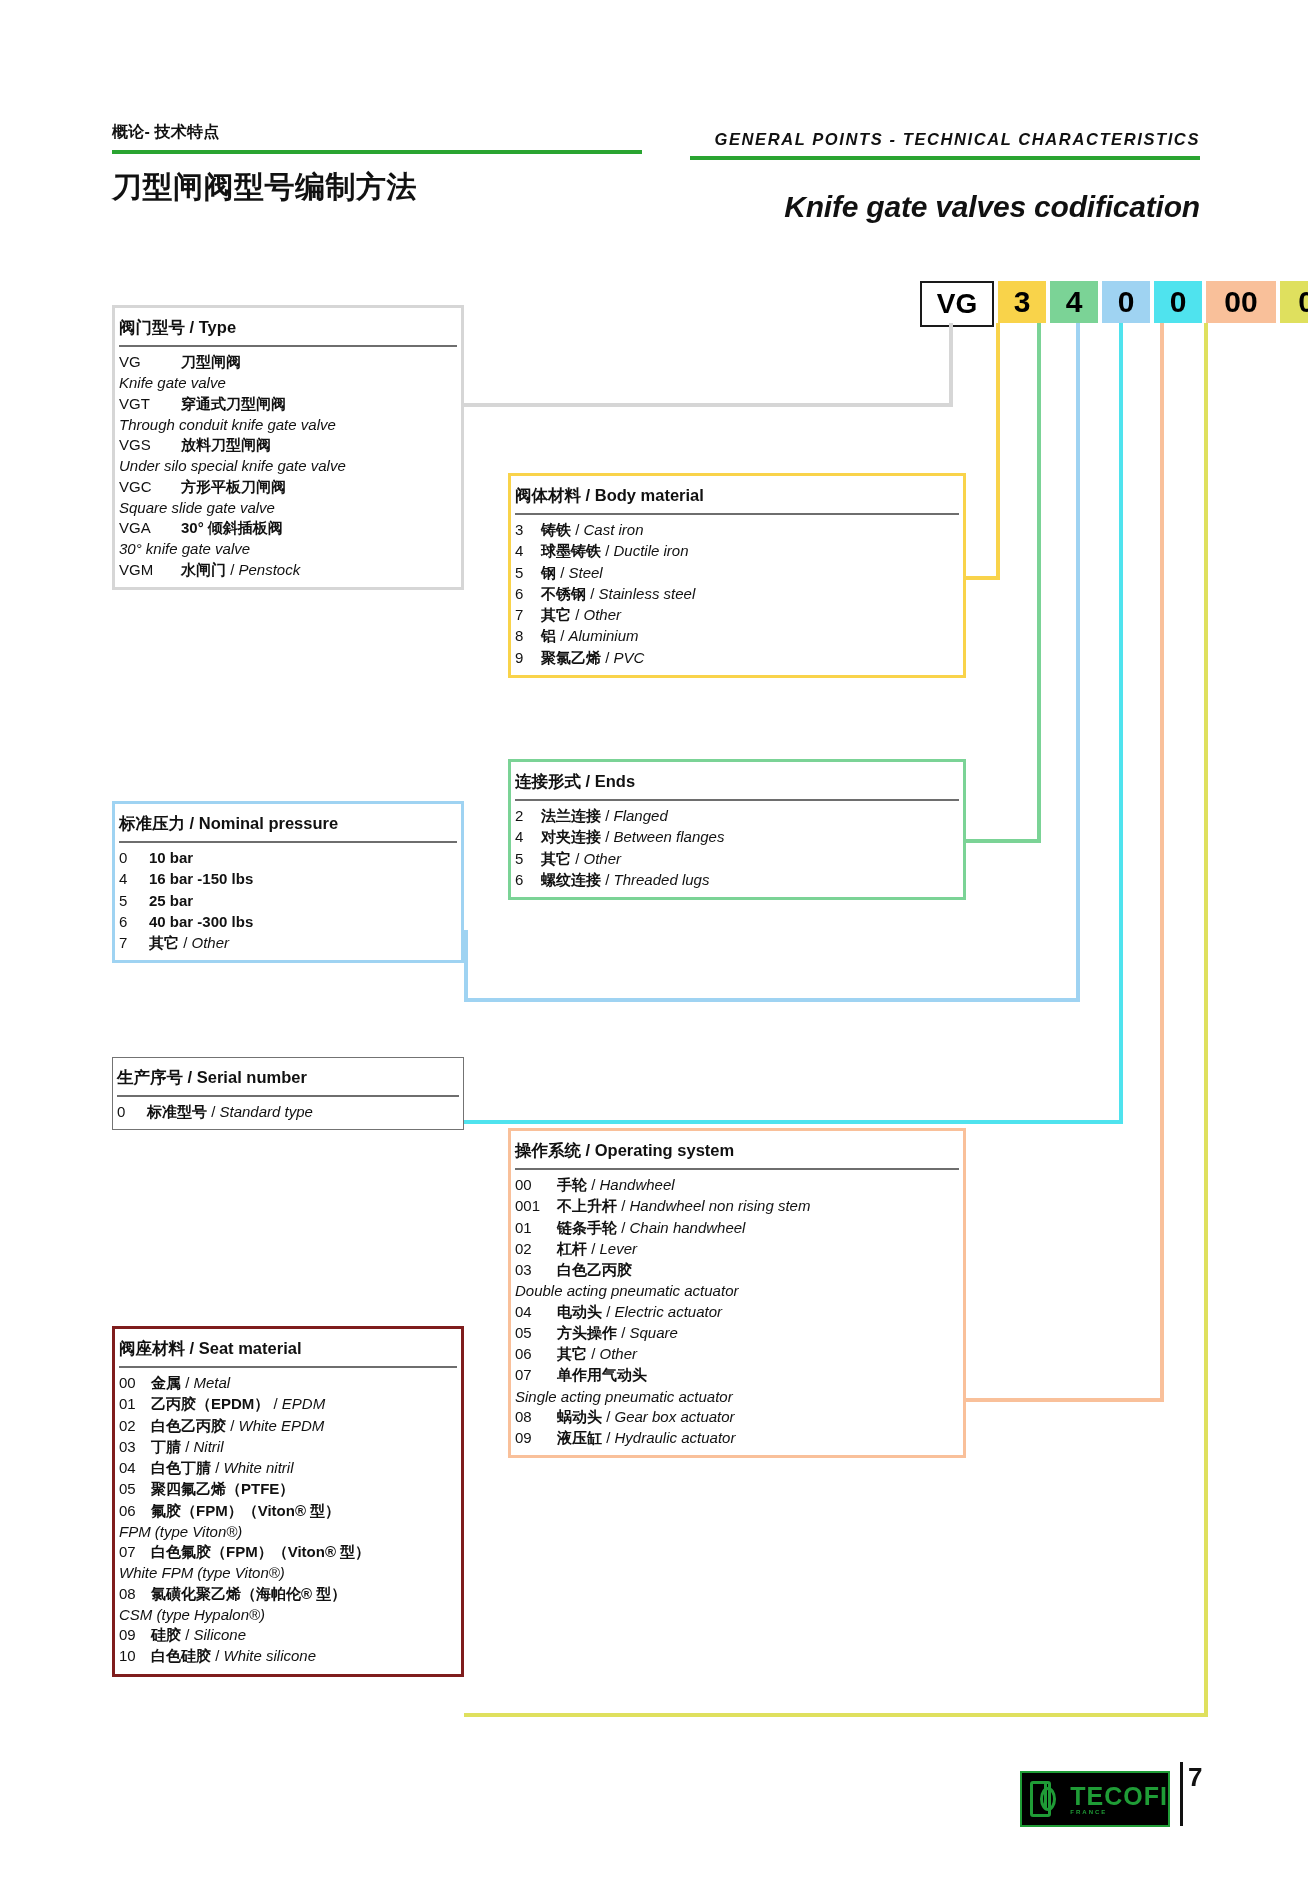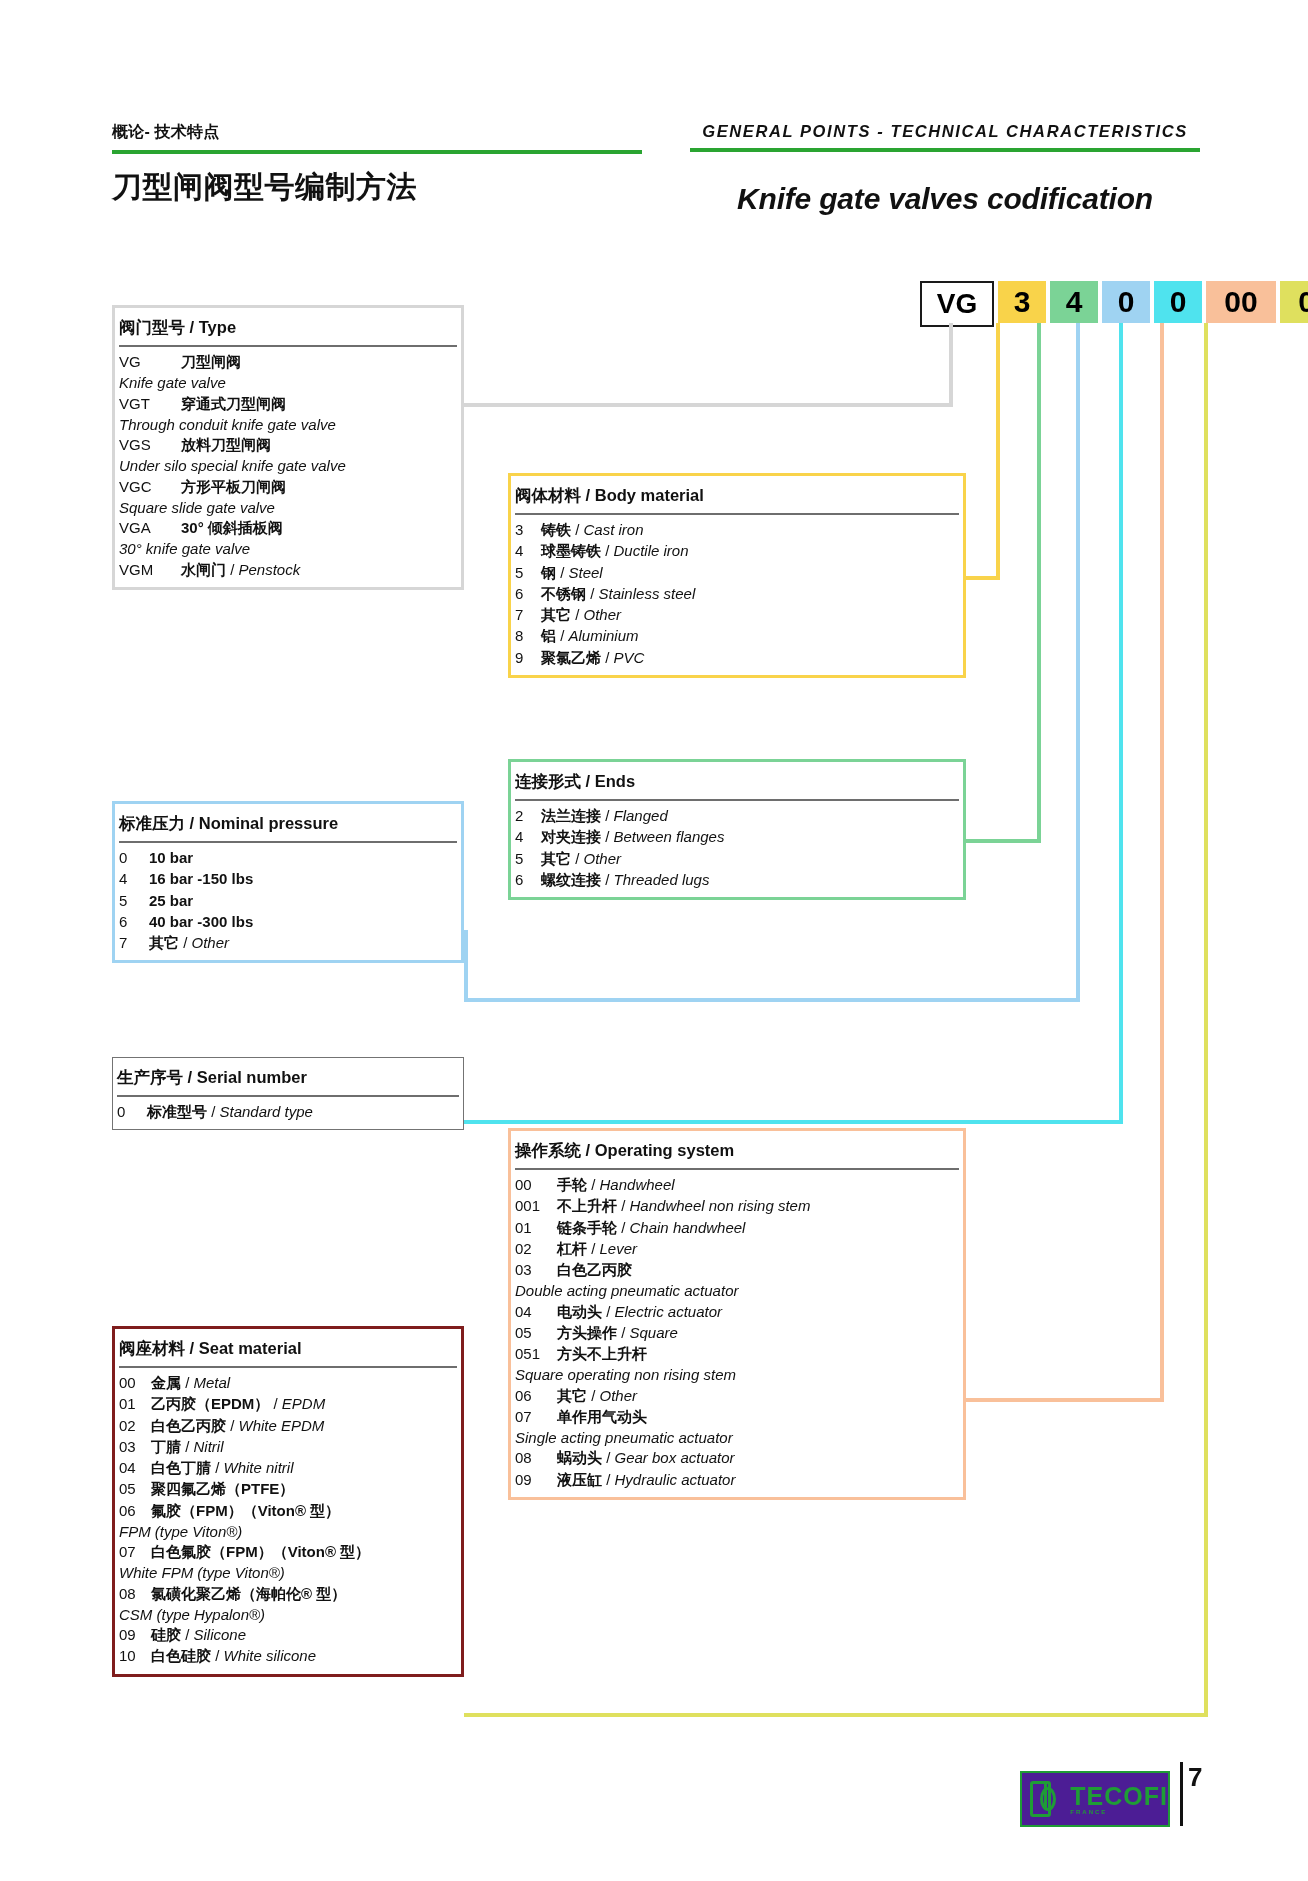--- a/index.html
+++ b/index.html
@@ -65,21 +65,21 @@
   #p-serial{left:112px;top:1057px;width:352px;border:1px solid #737373;}
   #p-serial .k{width:30px;}
   #p-oper{left:508px;top:1128px;width:458px;border:3px solid #f9c09a;}
   #p-oper .k{width:42px;}
   #p-seat{left:112px;top:1326px;width:352px;border:3px solid #7f1d1d;}
   #p-seat .k{width:32px;}
 
   
   .logo{
     position:absolute;left:1020px;top:1771px;width:150px;height:56px;
-    border:2px solid #1f9c36;background:#4c1d95;display:flex;align-items:center;gap:19px;
+    border:2px solid #1f9c36;background:#000000;display:flex;align-items:center;gap:19px;
     padding-left:8px;box-sizing:border-box;
   }
   .logo-mark{width:30px;height:30px;border:3px solid #1f9c36;border-radius:3px;position:relative;}
   .logo-mark:before{
     content:"";position:absolute;left:7px;top:3px;width:10px;height:18px;
     border:3px solid #1f9c36;border-radius:50%;
   }
   .logo-mark:after{
     content:"";position:absolute;left:11px;top:-1px;width:3px;height:26px;background:#1f9c36;
   }
@@ -92,21 +92,21 @@
 <body>
 
 <div class="page">
 
   <div class="hdr">
     <div class="hdr-col" style="left:112px;top:0;width:530px;">
       <div class="hdr-kicker">概论- 技术特点</div>
       <div class="hdr-rule"></div>
       <div class="hdr-title">刀型闸阀型号编制方法</div>
     </div>
-    <div class="hdr-col" style="left:690px;top:0;width:510px;text-align:center;">
+    <div class="hdr-col" style="left:690px;top:8px;width:510px;text-align:right;">
       <div class="hdr-kicker-en">GENERAL POINTS - TECHNICAL CHARACTERISTICS</div>
       <div class="hdr-rule"></div>
       <div class="hdr-title-en">Knife gate valves codification</div>
     </div>
   </div>
 
   <div class="codebar" id="codebar">
       <div class="chip vg">VG</div>
       <div class="chip c1">3</div>
       <div class="chip c2">4</div>
@@ -379,27 +379,20 @@
           </div>
         </div>
         <div>
           <div class="row">
             <span class="k">05</span>
             <span class="v"><span class="cn">方头操作</span><span class="sl"> / </span><span class="en">Square</span></span>
           </div>
         </div>
         <div>
           <div class="row">
-            <span class="k">051</span>
-            <span class="v"><span class="cn">方头不上升杆</span></span>
-          </div>
-          <div class="sub">Square operating non rising stem</div>
-        </div>
-        <div>
-          <div class="row">
             <span class="k">06</span>
             <span class="v"><span class="cn">其它</span><span class="sl"> / </span><span class="en">Other</span></span>
           </div>
         </div>
         <div>
           <div class="row">
             <span class="k">07</span>
             <span class="v"><span class="cn">单作用气动头</span></span>
           </div>
           <div class="sub">Single acting pneumatic actuator</div>

